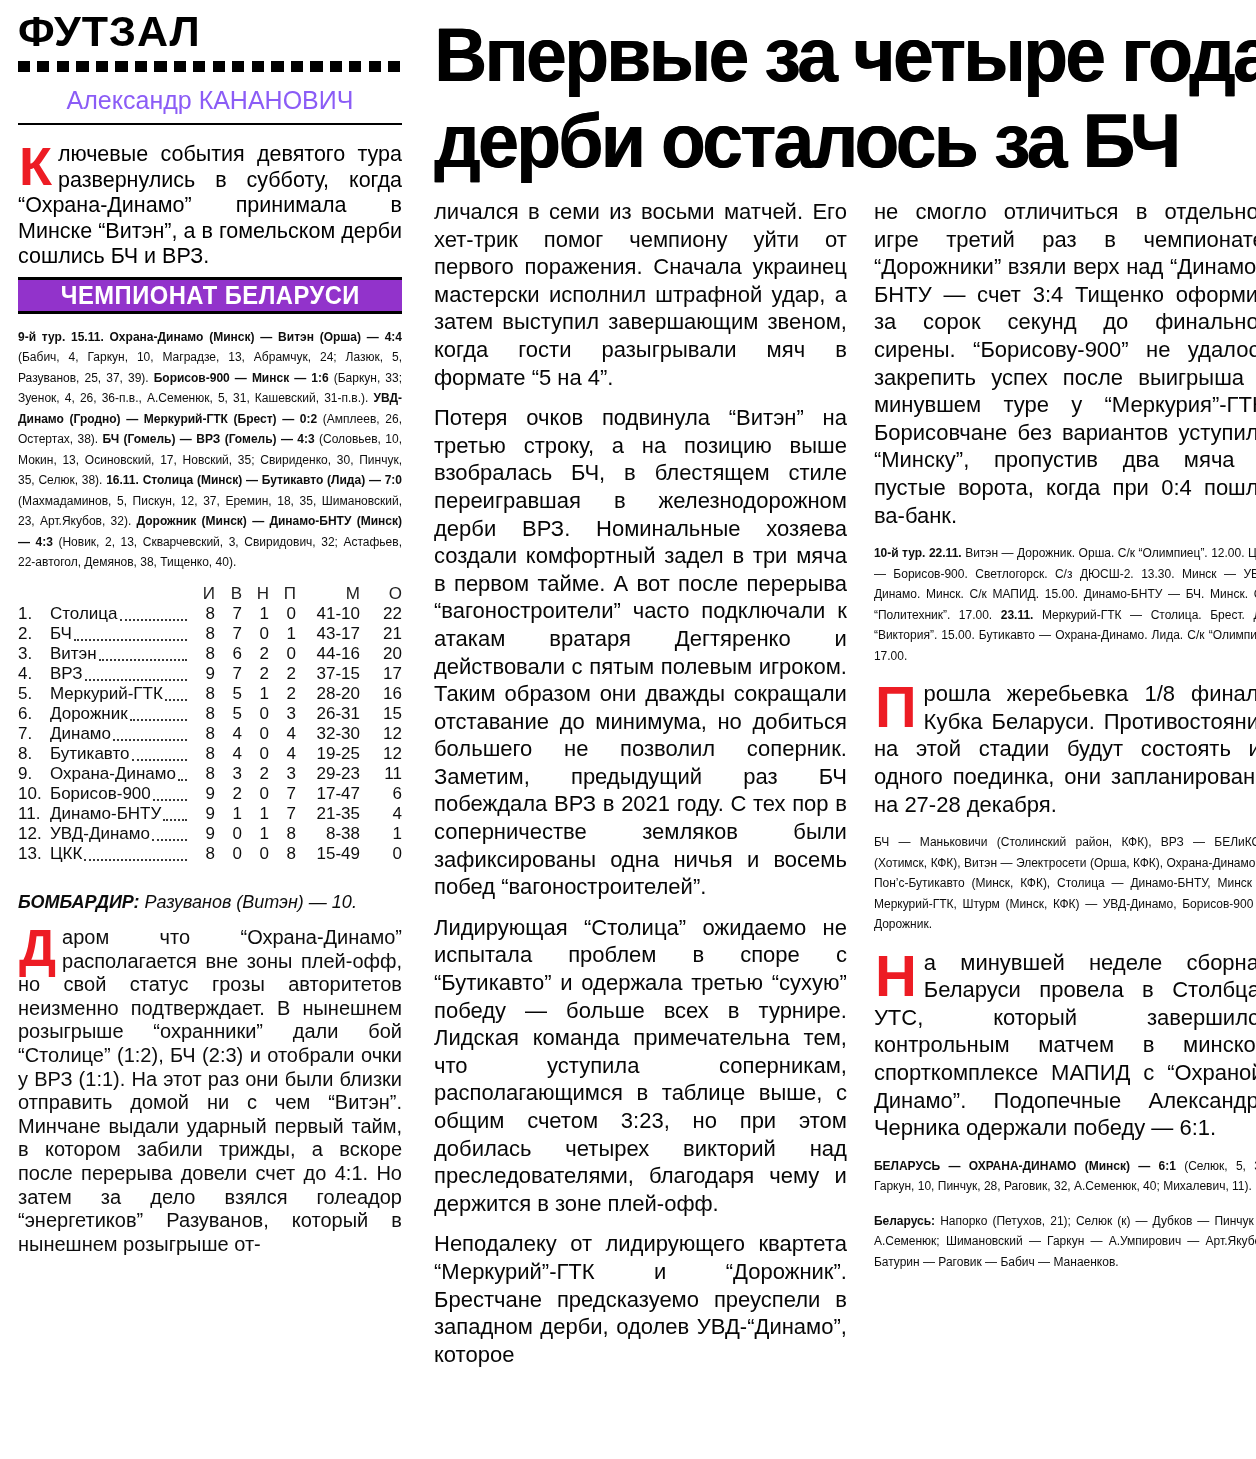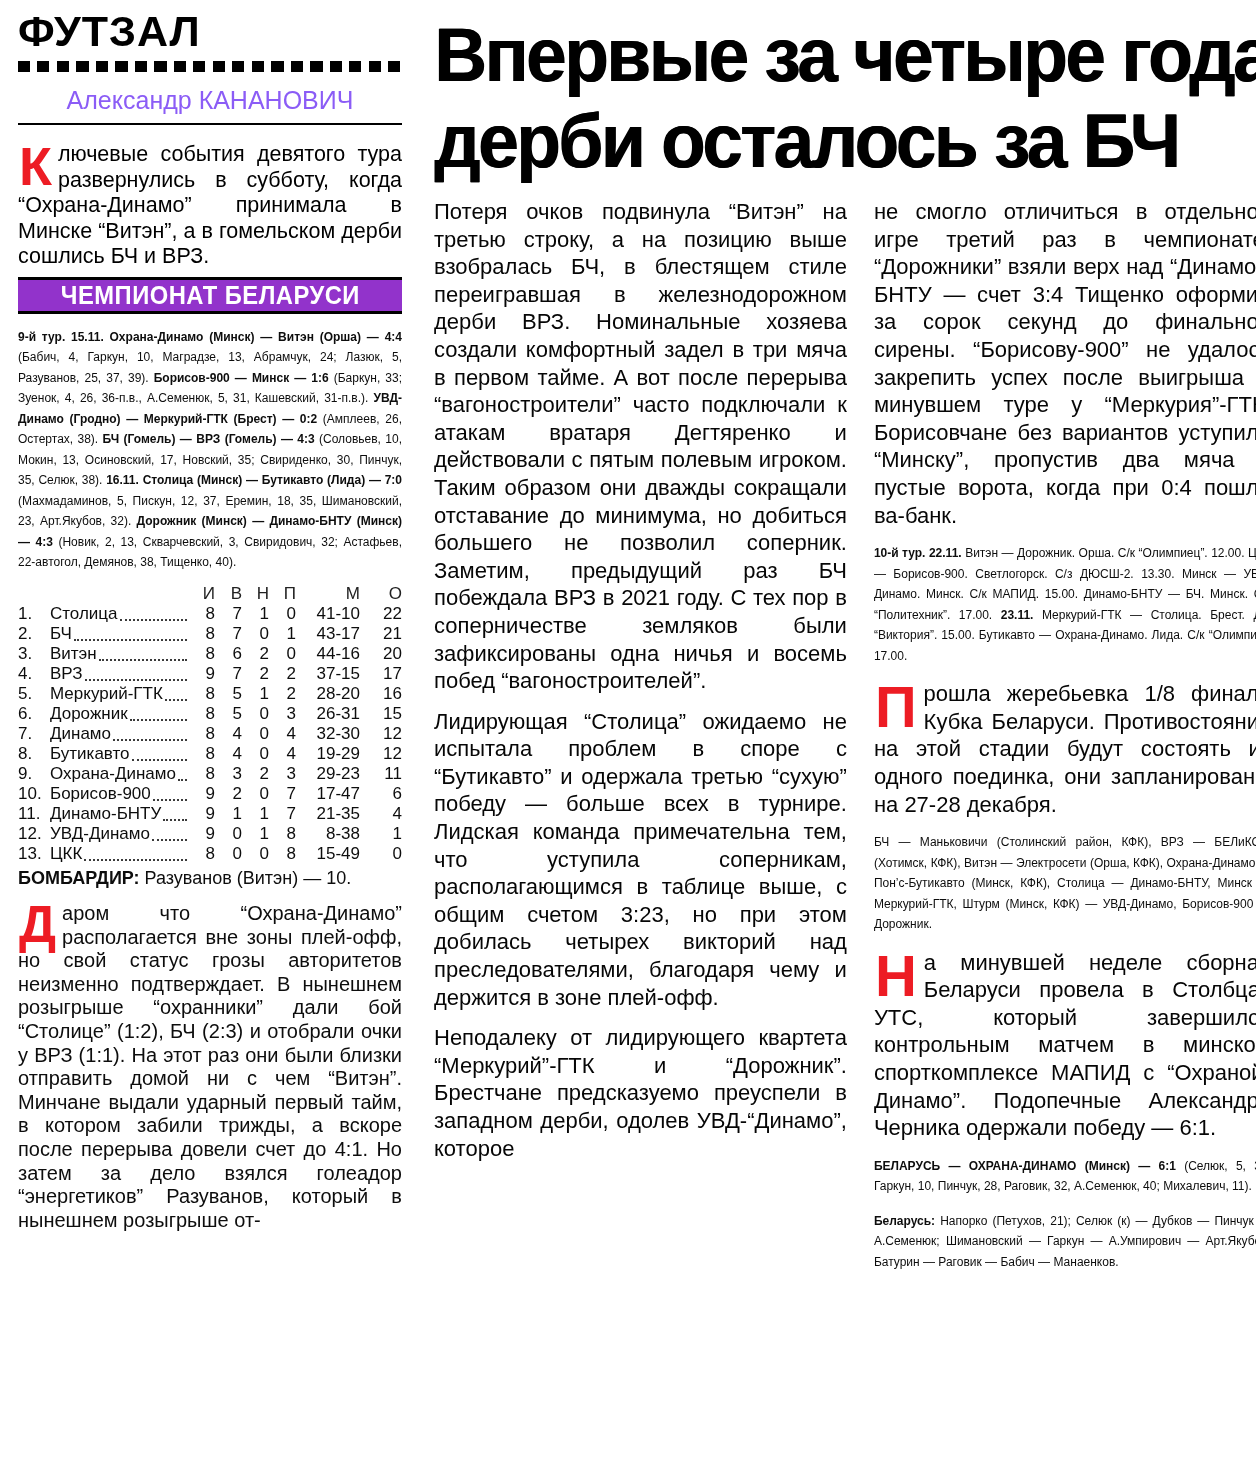--- a/index.html
+++ b/index.html
@@ -59,21 +59,21 @@
   .s-row{display:flex;align-items:baseline;height:20px;white-space:nowrap;}
   .s-head{color:#222;}
   .s-pos{width:32px;flex:none;}
   .s-team{flex:1;display:flex;align-items:flex-end;overflow:hidden;min-width:0;}
   .t-name{white-space:nowrap;}
   .leader{flex:1;border-bottom:2px dotted #3a3a3a;margin:0 1px 3px 2px;min-width:4px;}
   .s-num{width:27px;flex:none;text-align:right;}
   .s-score{width:64px;flex:none;text-align:right;}
   .s-pts{width:42px;flex:none;text-align:right;}
 
-  .bombardir{margin-top:4px;text-align:left;font-size:18px;}
+  .bombardir{margin-top:28px;text-align:left;font-size:18px;font-style:italic;}
   .body-left{
     margin-top:14px;font-size:20px;line-height:23.6px;text-align:justify;
   }
 
   
   .headline{margin-top:2px;}
   .headline span{
     display:block;color:#000;font-weight:700;
     font-size:73px;line-height:86px;letter-spacing:-2.5px;
     transform:scaleY(1.04);transform-origin:top left;white-space:nowrap;
@@ -213,21 +213,21 @@
           <div class="s-row">
             <span class="s-pos">8.</span>
             <span class="s-team">
               <span class="t-name">Бутикавто</span>
               <span class="leader"></span>
             </span>
             <span class="s-num">8</span>
             <span class="s-num">4</span>
             <span class="s-num">0</span>
             <span class="s-num">4</span>
-            <span class="s-score">19-29</span>
+            <span class="s-score">19-25</span>
             <span class="s-pts">12</span>
           </div>
           <div class="s-row">
             <span class="s-pos">9.</span>
             <span class="s-team">
               <span class="t-name">Охрана-Динамо</span>
               <span class="leader"></span>
             </span>
             <span class="s-num">8</span>
             <span class="s-num">3</span>
@@ -297,20 +297,21 @@
   </aside>
 
   <main class="col-main">
     <h1 class="headline">
       <span>Впервые за четыре года</span>
       <span>дерби осталось за БЧ</span>
     </h1>
 
     <div class="story-cols">
       <div class="col-mid">
+          <p class="body-text">личался в семи из восьми матчей. Его хет-трик помог чемпиону уйти от первого поражения. Сначала украинец мастерски исполнил штрафной удар, а затем выступил завершающим звеном, когда гости разыгрывали мяч в формате “5 на 4”.</p>
           <p class="body-text">Потеря очков подвинула “Витэн” на третью строку, а на позицию выше взобралась БЧ, в блестящем стиле переигравшая в железнодорожном дерби ВРЗ. Номинальные хозяева создали комфортный задел в три мяча в первом тайме. А вот после перерыва “вагоностроители” часто подключали к атакам вратаря Дегтяренко и действовали с пятым полевым игроком. Таким образом они дважды сокращали отставание до минимума, но добиться большего не позволил соперник. Заметим, предыдущий раз БЧ побеждала ВРЗ в 2021 году. С тех пор в соперничестве земляков были зафиксированы одна ничья и восемь побед “вагоностроителей”.</p>
           <p class="body-text">Лидирующая “Столица” ожидаемо не испытала проблем в споре с “Бутикавто” и одержала третью “сухую” победу — больше всех в турнире. Лидская команда примечательна тем, что уступила соперникам, располагающимся в таблице выше, с общим счетом 3:23, но при этом добилась четырех викторий над преследователями, благодаря чему и держится в зоне плей-офф.</p>
           <p class="body-text">Неподалеку от лидирующего квартета “Меркурий”-ГТК и “Дорожник”. Брестчане предсказуемо преуспели в западном дерби, одолев УВД-“Динамо”, которое</p>
         </div>
 
       <div class="col-right">
         <p class="body-text">не смогло отличиться в отдельной игре третий раз в чемпионате. “Дорожники” взяли верх над “Динамо”-БНТУ — счет 3:4 Тищенко оформил за сорок секунд до финальной сирены. “Борисову-900” не удалось закрепить успех после выигрыша в минувшем туре у “Меркурия”-ГТК. Борисовчане без вариантов уступили “Минску”, пропустив два мяча в пустые ворота, когда при 0:4 пошли ва-банк.</p>
 
         <p class="agate"><span class="bseg">10-й тур. 22.11. </span><span>Витэн — Дорожник. Орша. С/к “Олимпиец”. 12.00. ЦКК — Борисов-900. Светлогорск. С/з ДЮСШ-2. 13.30. Минск — УВД-Динамо. Минск. С/к МАПИД. 15.00. Динамо-БНТУ — БЧ. Минск. С/к “Политехник”. 17.00. </span><span class="bseg">23.11. </span><span>Меркурий-ГТК — Столица. Брест. Д/с “Виктория”. 15.00. Бутикавто — Охрана-Динамо. Лида. С/к “Олимпия”. 17.00.</span></p>
 

